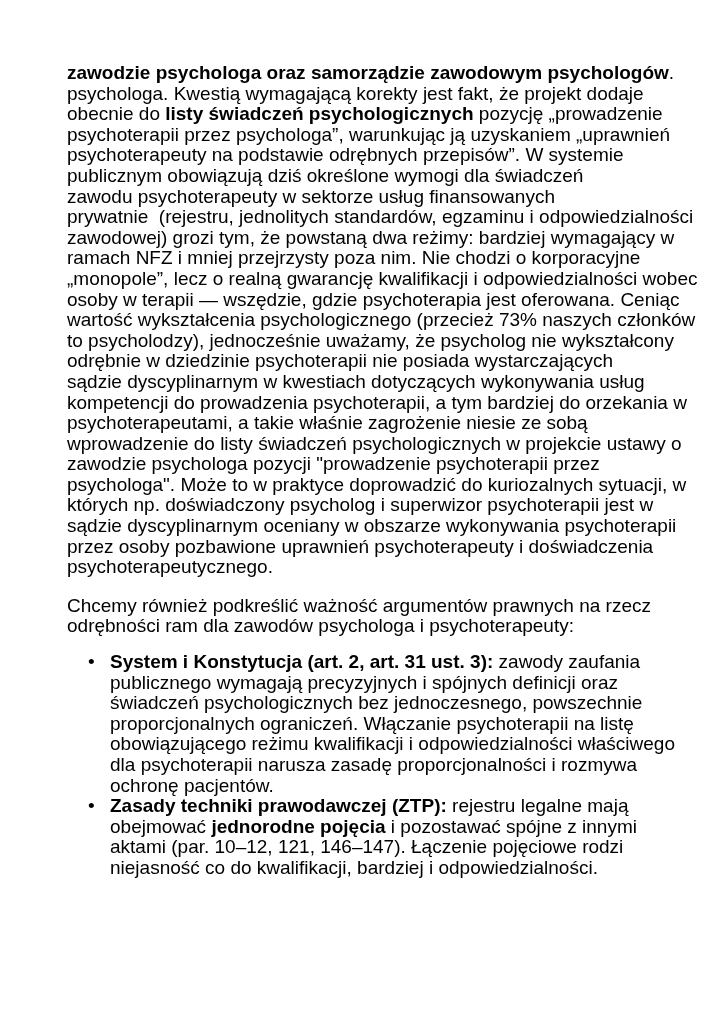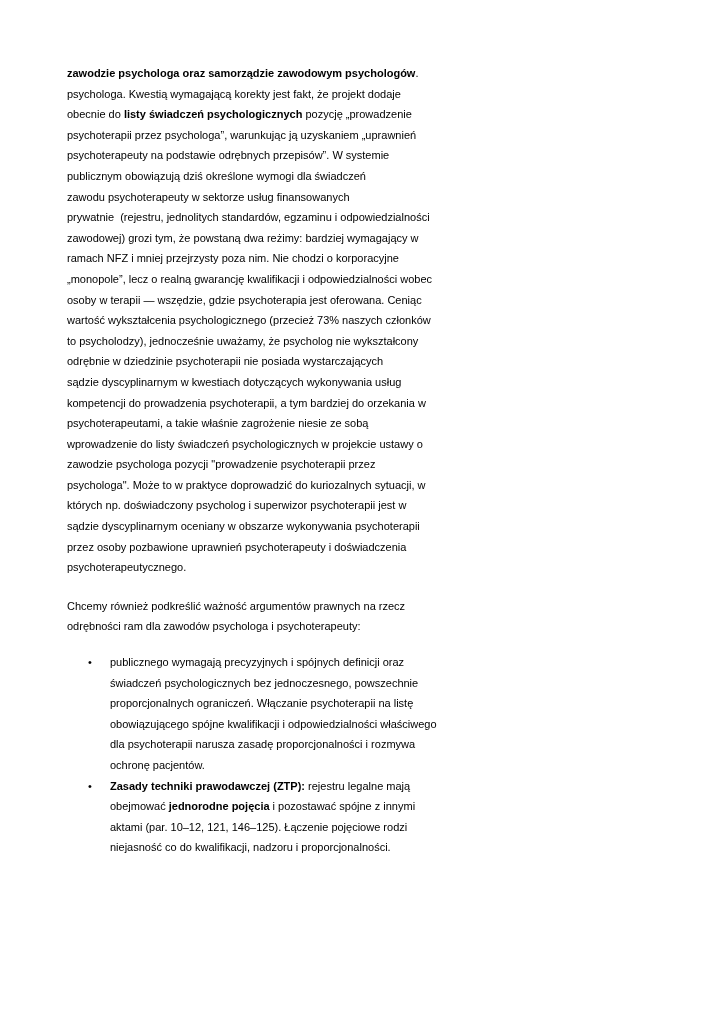--- a/index.html
+++ b/index.html
@@ -14,21 +14,21 @@
     background: #ffffff;
     overflow: hidden;
     font-family: "Liberation Sans", sans-serif;
     color: #000000;
   }
   .text-block {
     position: absolute;
     left: 67px;
     top: 63px;
     width: 600px;
-    font-size: 11px;
+    font-size: 19px;
     line-height: 20.6px;
     color: #000000;
   }
   .line {
     white-space: pre;
   }
   .seg { }
   .b {
     font-weight: bold;
   }
@@ -77,32 +77,33 @@
       <div style="height: 18px;"></div>
       <div>
         <div class="line"><span class="seg">Chcemy również podkreślić ważność argumentów prawnych na rzecz</span></div>
         <div class="line"><span class="seg">odrębności ram dla zawodów psychologa i psychoterapeuty:</span></div>
       </div>
       <div style="height: 15px;"></div>
       <div>
         <div class="list-item">
           <div class="bullet-cell">•</div>
           <div class="item-body">
+            <div class="line"><span class="seg b">System i Konstytucja (art. 2, art. 31 ust. 3):</span><span class="seg"> zawody zaufania</span></div>
             <div class="line"><span class="seg">publicznego wymagają precyzyjnych i spójnych definicji oraz</span></div>
             <div class="line"><span class="seg">świadczeń psychologicznych bez jednoczesnego, powszechnie</span></div>
             <div class="line"><span class="seg">proporcjonalnych ograniczeń. Włączanie psychoterapii na listę</span></div>
-            <div class="line"><span class="seg">obowiązującego spójne kwalifikacji i odpowiedzialności właściwego</span></div>
+            <div class="line"><span class="seg">obowiązującego reżimu kwalifikacji i odpowiedzialności właściwego</span></div>
             <div class="line"><span class="seg">dla psychoterapii narusza zasadę proporcjonalności i rozmywa</span></div>
             <div class="line"><span class="seg">ochronę pacjentów.</span></div>
           </div>
         </div>
         <div class="list-item">
           <div class="bullet-cell">•</div>
           <div class="item-body">
             <div class="line"><span class="seg b">Zasady techniki prawodawczej (ZTP):</span><span class="seg"> rejestru legalne mają</span></div>
             <div class="line"><span class="seg">obejmować </span><span class="seg b">jednorodne pojęcia</span><span class="seg"> i pozostawać spójne z innymi</span></div>
-            <div class="line"><span class="seg">aktami (par. 10–12, 121, 146–125). Łączenie pojęciowe rodzi</span></div>
-            <div class="line"><span class="seg">niejasność co do kwalifikacji, nadzoru i proporcjonalności.</span></div>
+            <div class="line"><span class="seg">aktami (par. 10–12, 121, 146–147). Łączenie pojęciowe rodzi</span></div>
+            <div class="line"><span class="seg">niejasność co do kwalifikacji, bardziej i odpowiedzialności.</span></div>
           </div>
         </div>
       </div>
     </div>
 </div>
 
 </body></html>

